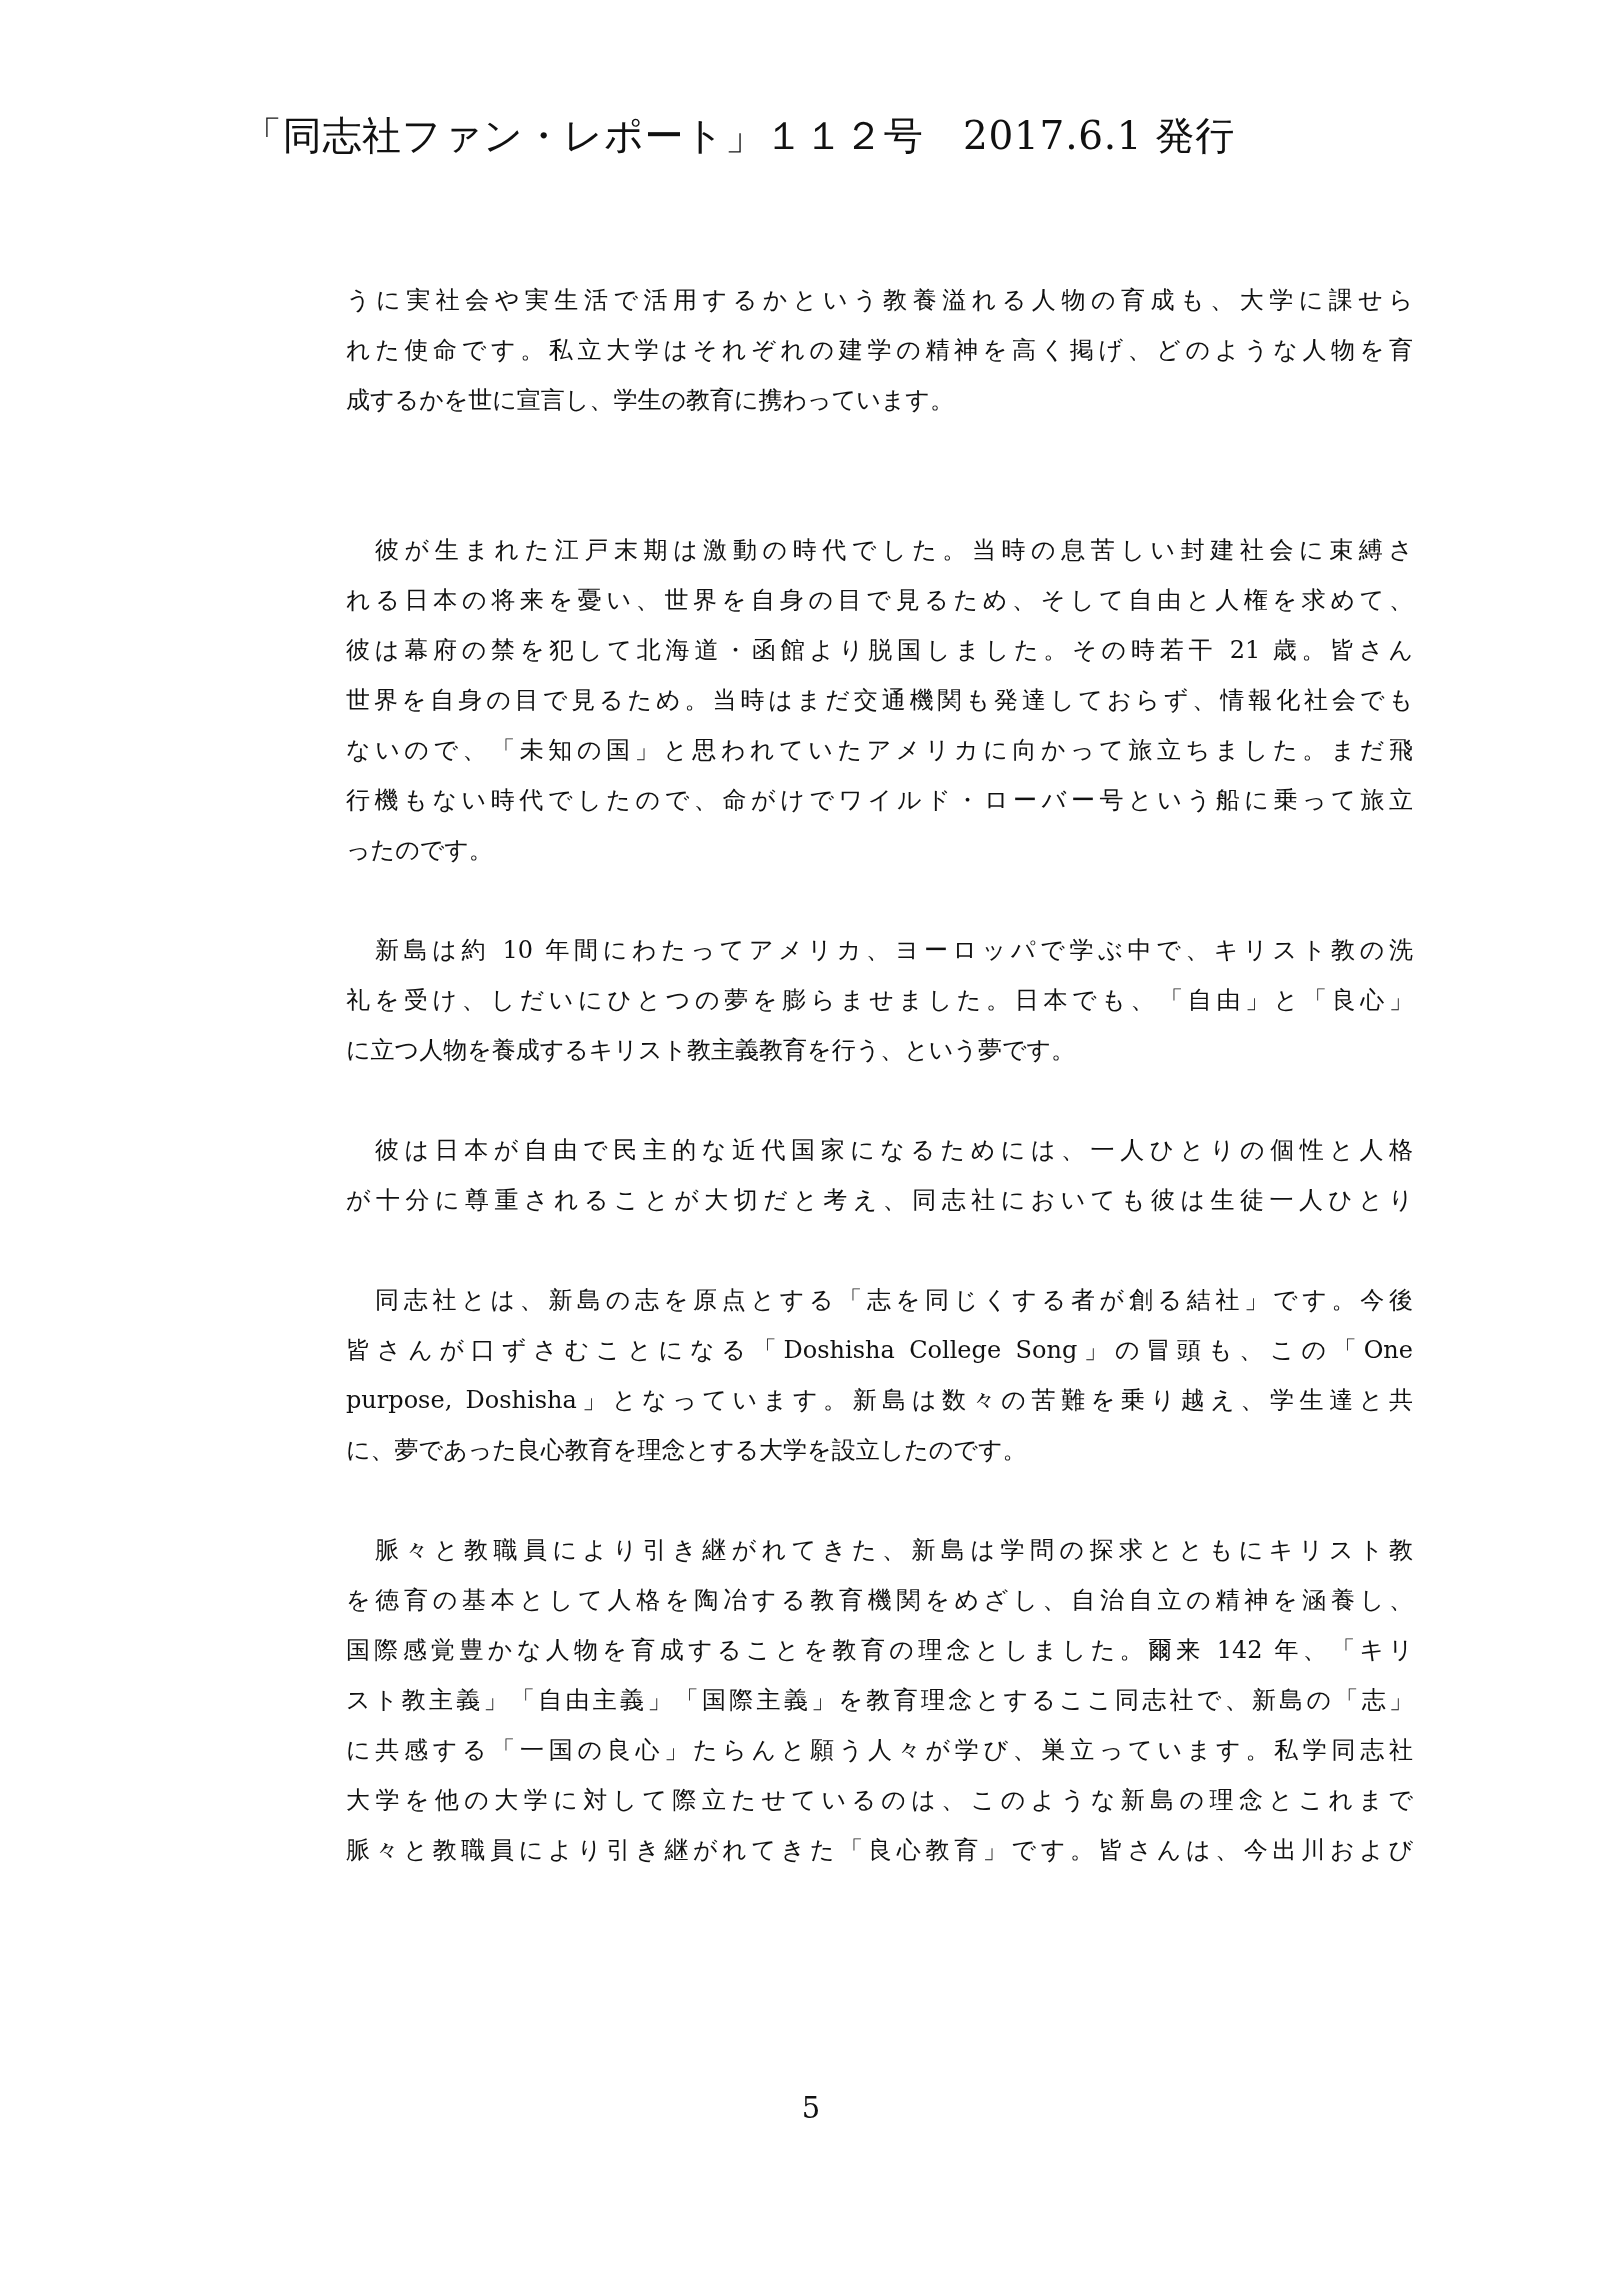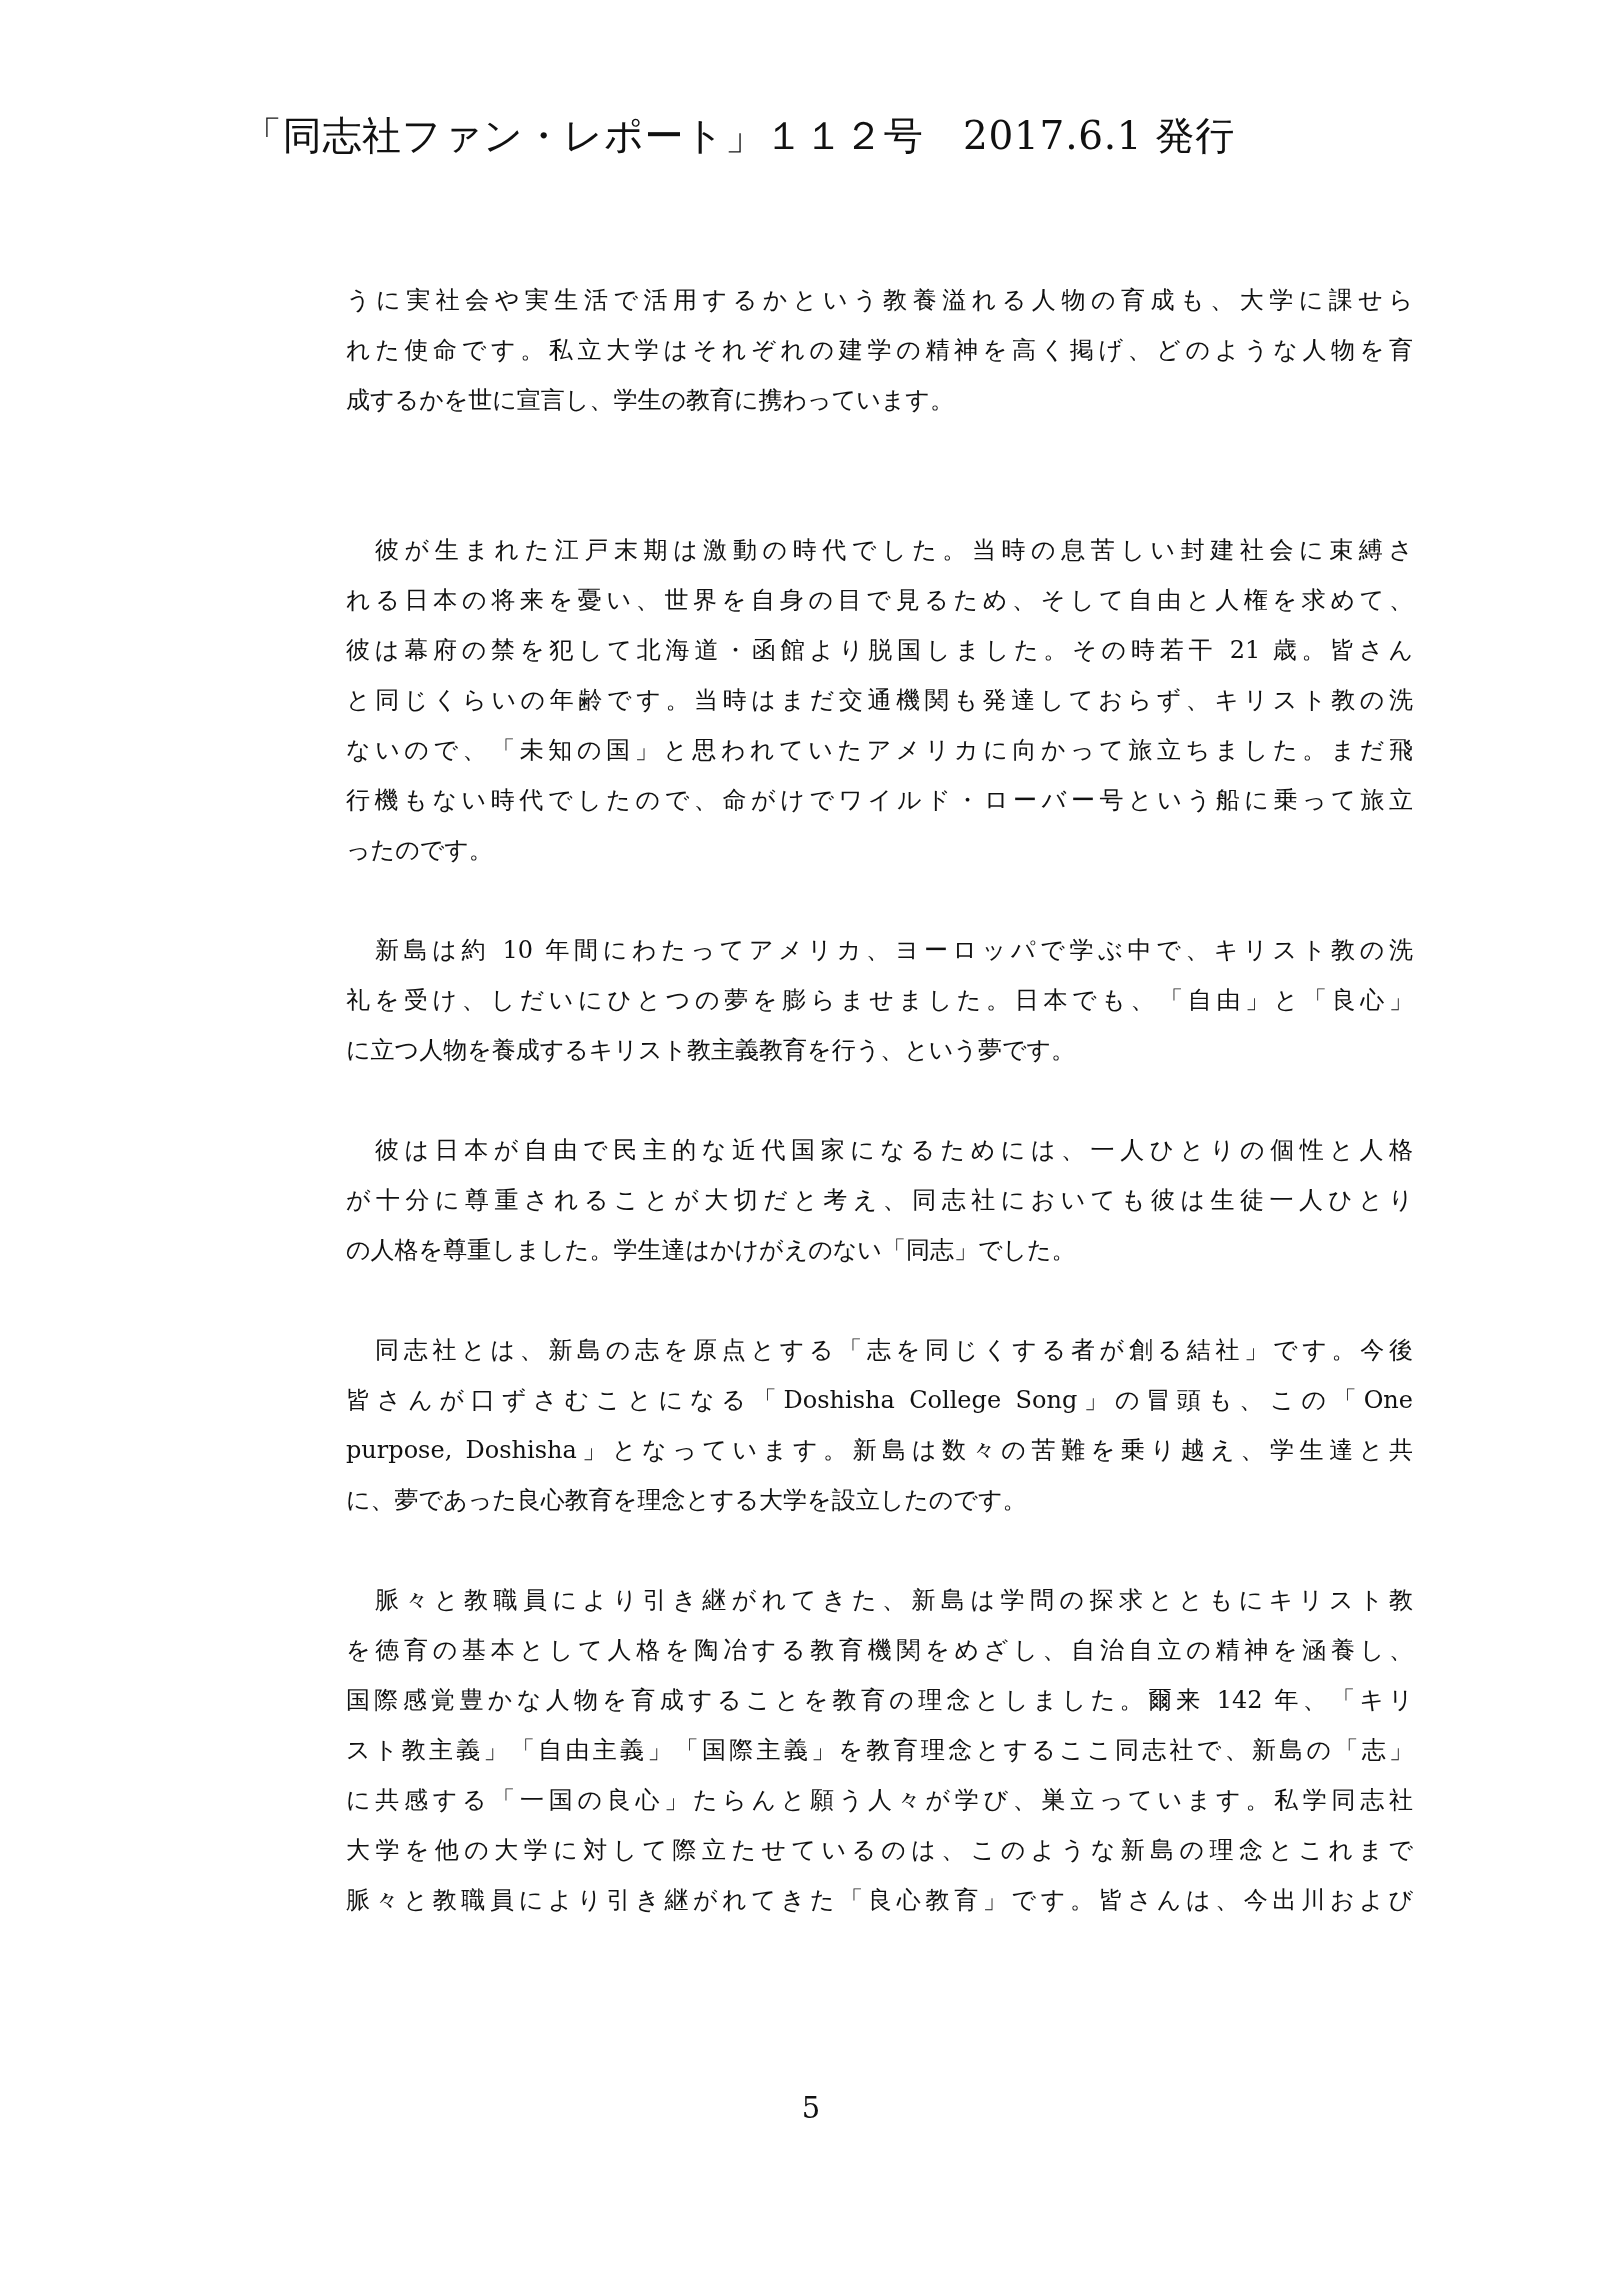--- a/index.html
+++ b/index.html
@@ -29,38 +29,37 @@
     <div class="line last">成するかを世に宣言し、学生の教育に携わっています。</div>
   </div>
   <div class="line blank"></div>
 
   <div class="line blank"></div>
 
   <div>
     <div class="line indent">彼が生まれた江戸末期は激動の時代でした。当時の息苦しい封建社会に束縛さ</div>
     <div class="line">れる日本の将来を憂い、世界を自身の目で見るため、そして自由と人権を求めて、</div>
     <div class="line">彼は幕府の禁を犯して北海道・函館より脱国しました。その時若干 21 歳。皆さん</div>
-    <div class="line">と同じくらいの年齢です。当時はまだ交通機関も発達しておらず、キリスト教の洗</div>
+    <div class="line">世界を自身の目で見るため。当時はまだ交通機関も発達しておらず、情報化社会でも</div>
     <div class="line">ないので、「未知の国」と思われていたアメリカに向かって旅立ちました。まだ飛</div>
     <div class="line">行機もない時代でしたので、命がけでワイルド・ローバー号という船に乗って旅立</div>
     <div class="line last">ったのです。</div>
   </div>
   <div class="line blank"></div>
 
   <div>
     <div class="line indent">新島は約 10 年間にわたってアメリカ、ヨーロッパで学ぶ中で、キリスト教の洗</div>
     <div class="line">礼を受け、しだいにひとつの夢を膨らませました。日本でも、「自由」と「良心」</div>
     <div class="line last">に立つ人物を養成するキリスト教主義教育を行う、という夢です。</div>
   </div>
   <div class="line blank"></div>
 
   <div>
     <div class="line indent">彼は日本が自由で民主的な近代国家になるためには、一人ひとりの個性と人格</div>
     <div class="line">が十分に尊重されることが大切だと考え、同志社においても彼は生徒一人ひとり</div>
-    <div class="line last">の人格を尊重しました。学生達はかけがえのない「同志」でした。</div>
   </div>
   <div class="line blank"></div>
 
   <div>
     <div class="line indent">同志社とは、新島の志を原点とする「志を同じくする者が創る結社」です。今後</div>
     <div class="line">皆さんが口ずさむことになる「Doshisha College Song」の冒頭も、この「One</div>
     <div class="line">purpose, Doshisha」となっています。新島は数々の苦難を乗り越え、学生達と共</div>
     <div class="line last">に、夢であった良心教育を理念とする大学を設立したのです。</div>
   </div>
   <div class="line blank"></div>

